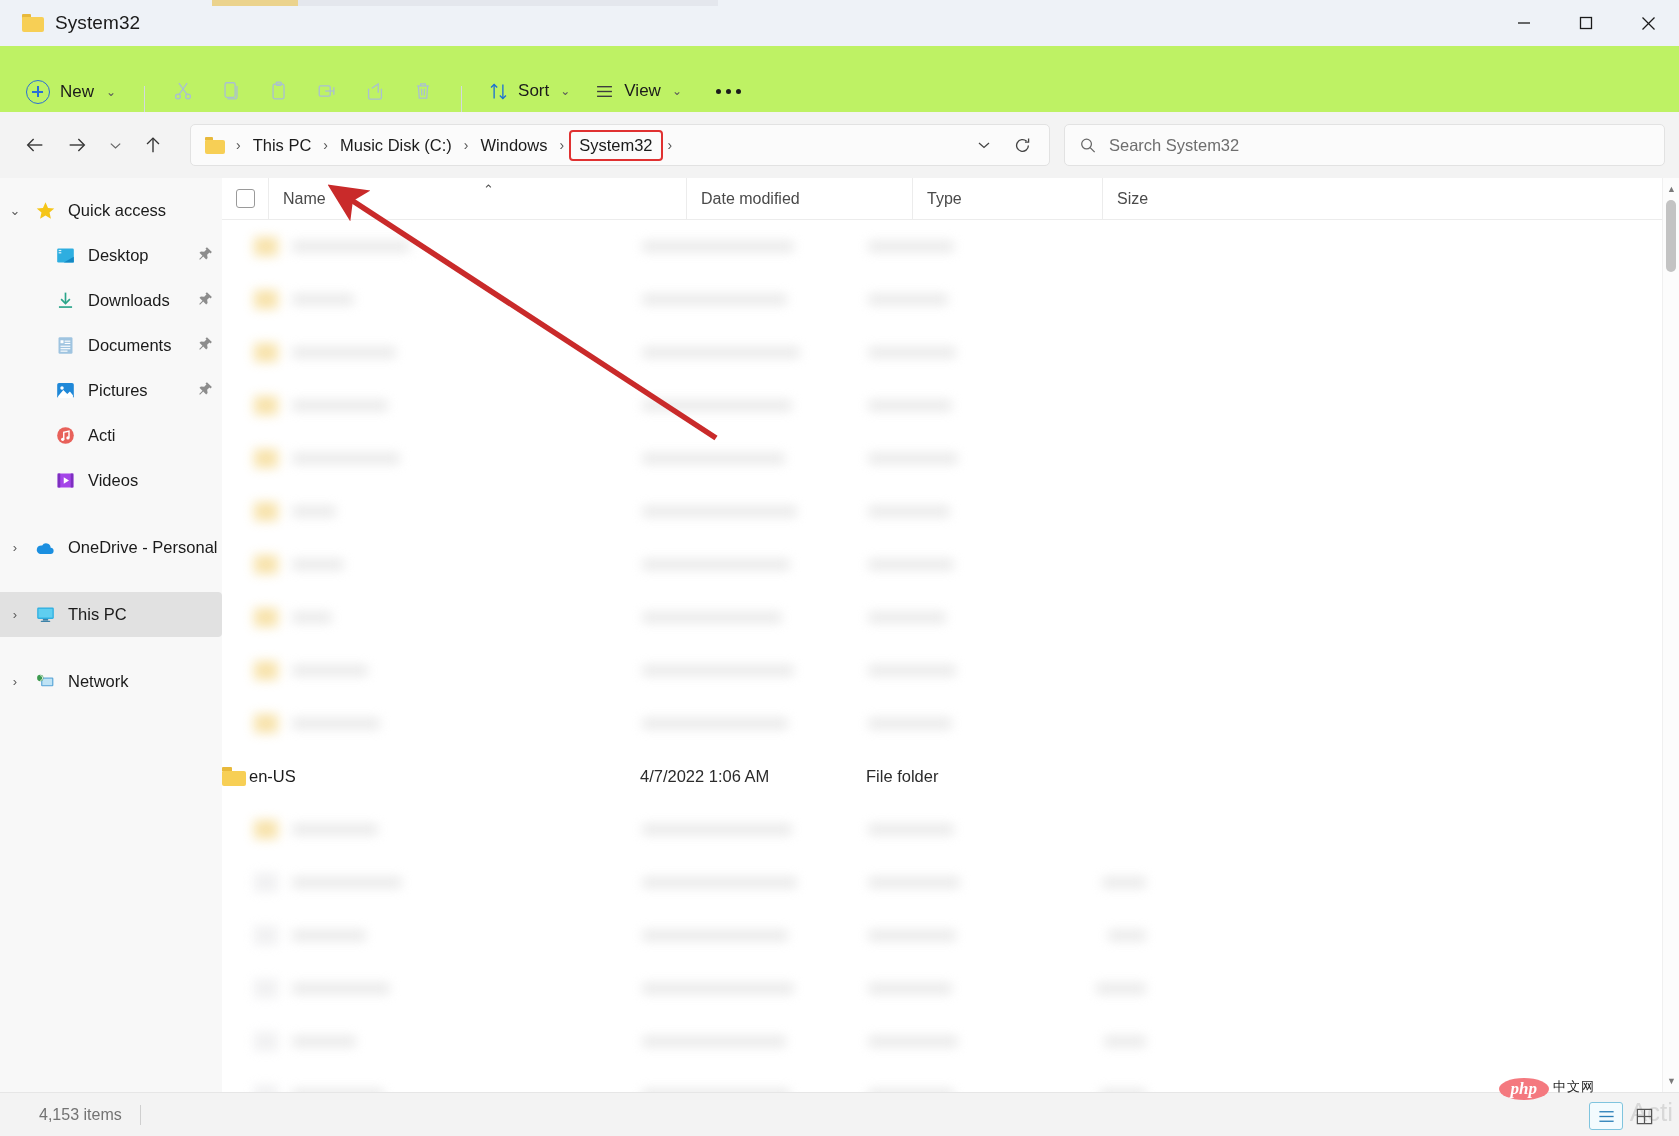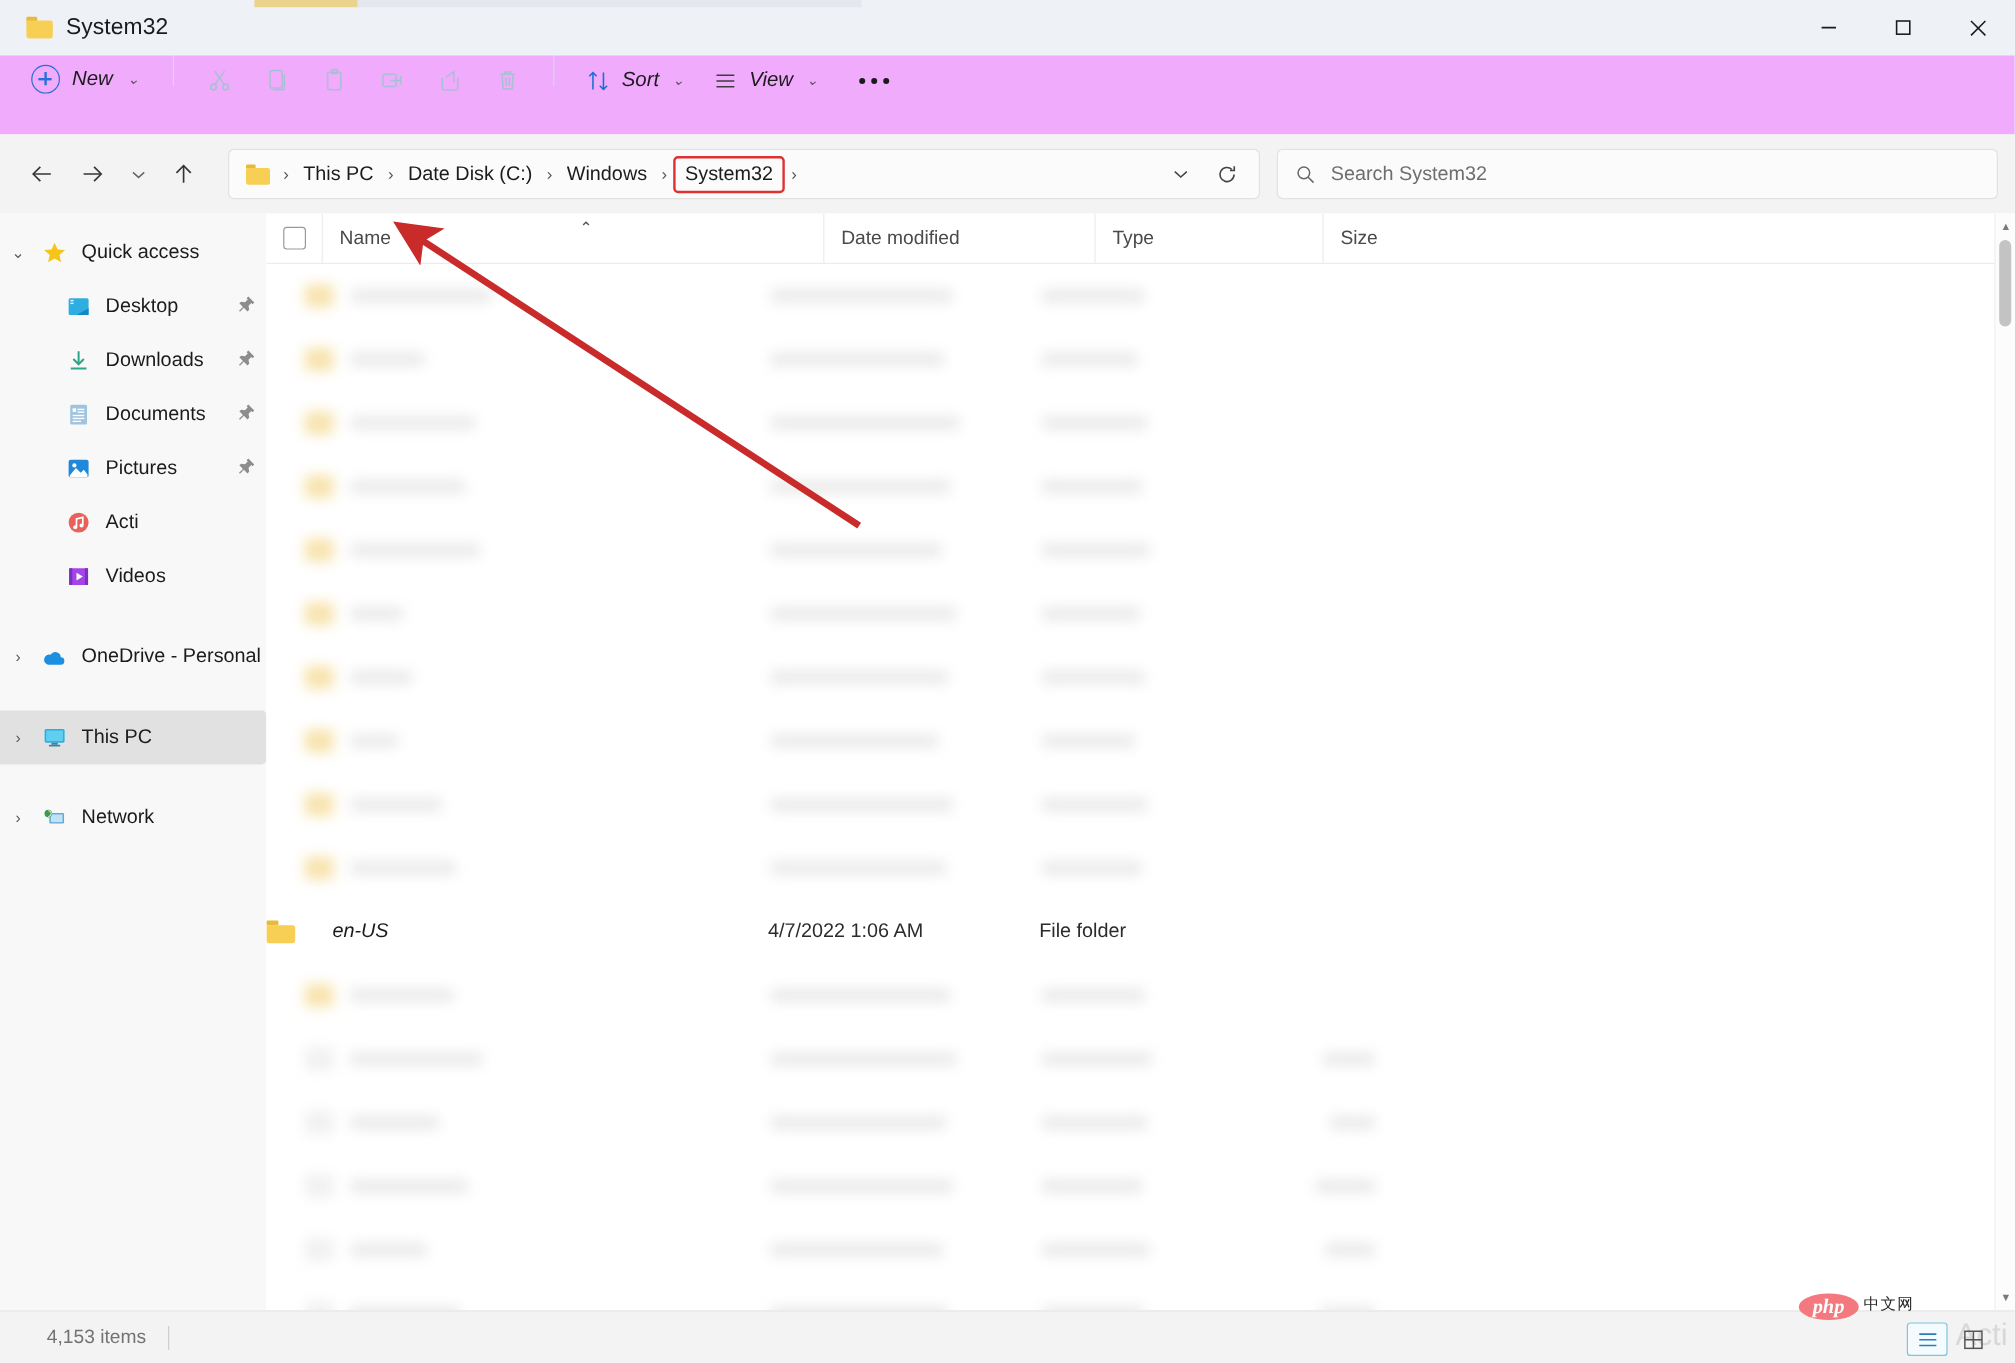--- a/index.html
+++ b/index.html
@@ -47,24 +47,23 @@
     background: #e9c86a; opacity: .75;
   }
   .topstrip2 {
     position: absolute; left: 298px; top: 0; width: 420px; height: 6px;
     background: #dfe3e8; opacity: .7;
   }
 
   
   .cmdbar {
     height: 66px; min-height: 66px;
-    background: #f0abfc;
-    display: flex; align-items: flex-start; padding: 0 14px;
+    background: #bef264;
+    display: flex; align-items: flex-end; padding: 0 14px;
     gap: 0px;
-    font-style: italic;
   }
   .newbtn {
     display: flex; align-items: center; gap: 10px;
     height: 40px; padding: 0 14px 0 12px; border-radius: 5px; cursor: pointer;
   }
   .plus-circle {
     width: 24px; height: 24px; border-radius: 50%;
     border: 1.6px solid #2a6fd6; position: relative;
   }
   .plus-circle:before, .plus-circle:after {
@@ -187,21 +186,21 @@
   .sortcaret {
     position: absolute; left: 214px; top: 4px; font-size: 13px; color: #555;
   }
 
   .rows { position: relative; }
   .row {
     display: flex; align-items: center; height: 53px; font-size: 16.5px; color: #1b1b1b;
   }
   .row .cell { height: 53px; display: flex; align-items: center; }
   .row .c-name { padding-left: 0; }
-  .namecell { display: flex; align-items: center; gap: 31px; padding-left: 32px; font-style: italic; }
+  .namecell { display: flex; align-items: center; gap: 3px; padding-left: 32px; }
   .row-folder { width: 24px; height: 19px; position: relative; }
   .row-folder .tab {
     position: absolute; left: 0; top: 0; width: 10px; height: 4px;
     background: #e8b93b; border-radius: 1px 1px 0 0;
   }
   .row-folder .body {
     position: absolute; left: 0; top: 3.5px; width: 24px; height: 15.5px;
     background: #f7cf55; border-radius: 1px 2px 2px 2px;
   }
   .datecell { color: #2b2b2b; }
@@ -416,21 +415,21 @@
     <div class="addressbar">
       <div class="crumb-folder">
         <div class="tab"></div>
           <div class="body"></div>
       </div>
       <span class="crumb-sep">›</span>
 
       <span class="crumb">This PC</span>
       <span class="crumb-sep">›</span>
 
-      <span class="crumb">Date Disk (C:)</span>
+      <span class="crumb">Music Disk (C:)</span>
       <span class="crumb-sep">›</span>
 
       <span class="crumb">Windows</span>
       <span class="crumb-sep">›</span>
 
       <span class="crumb highlight">System32</span>
       <span class="crumb-sep">›</span>
 
       <div class="addr-right">
         <div class="addr-icon">

